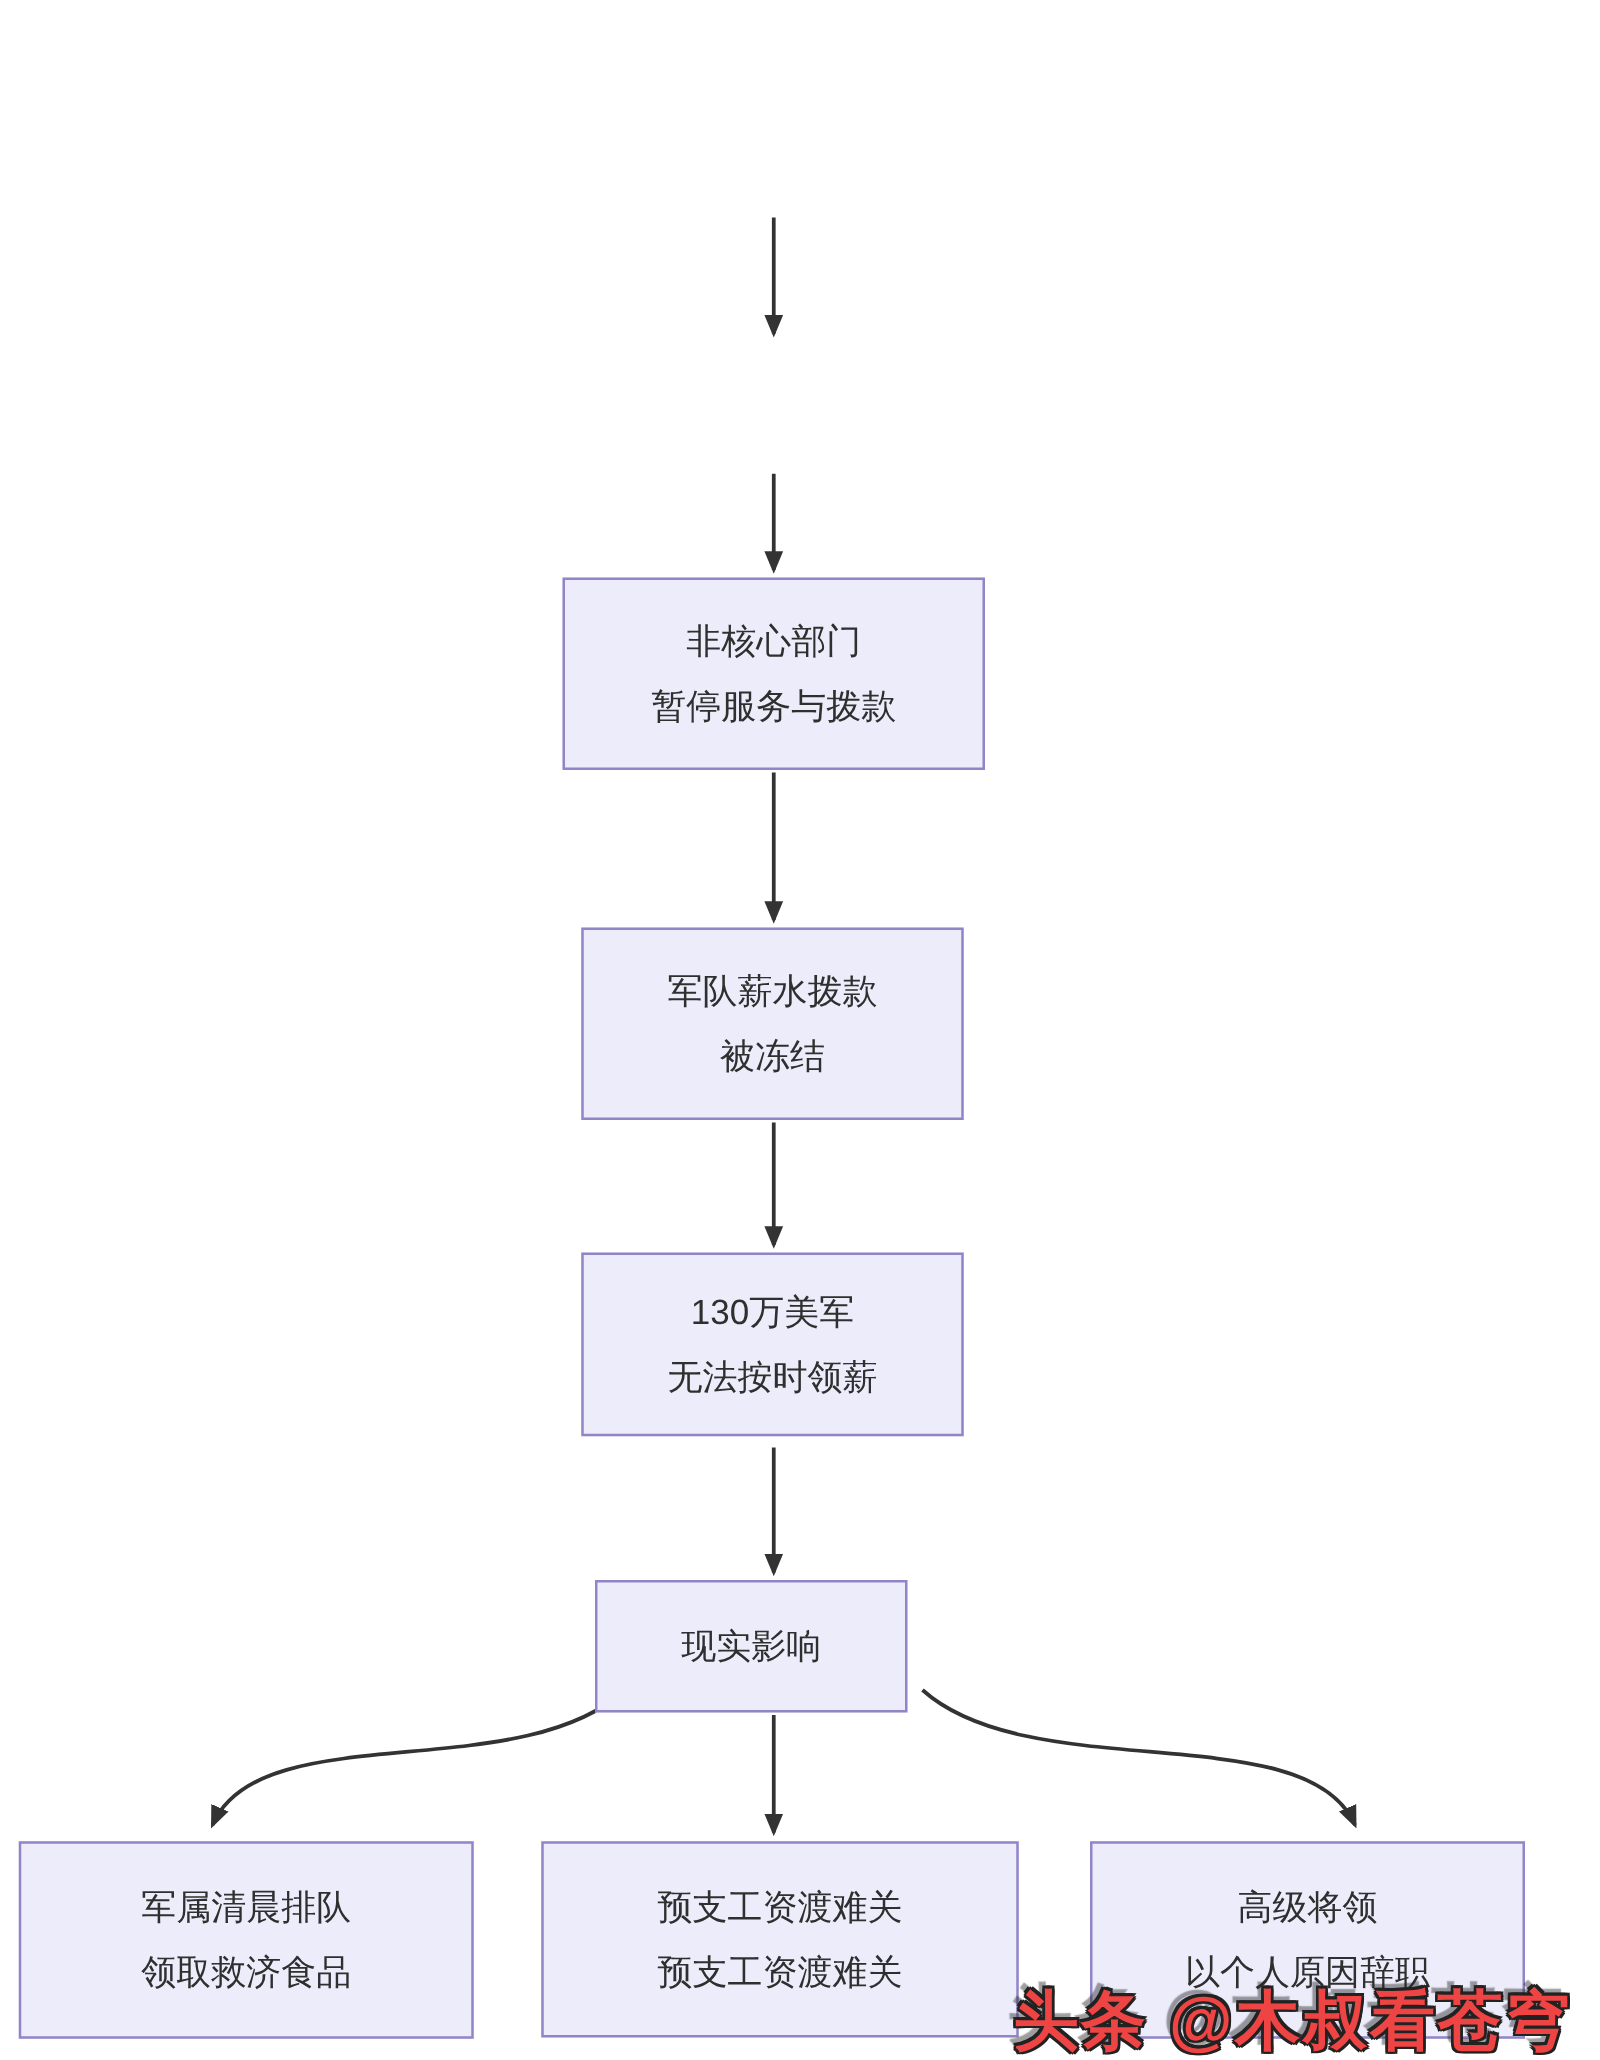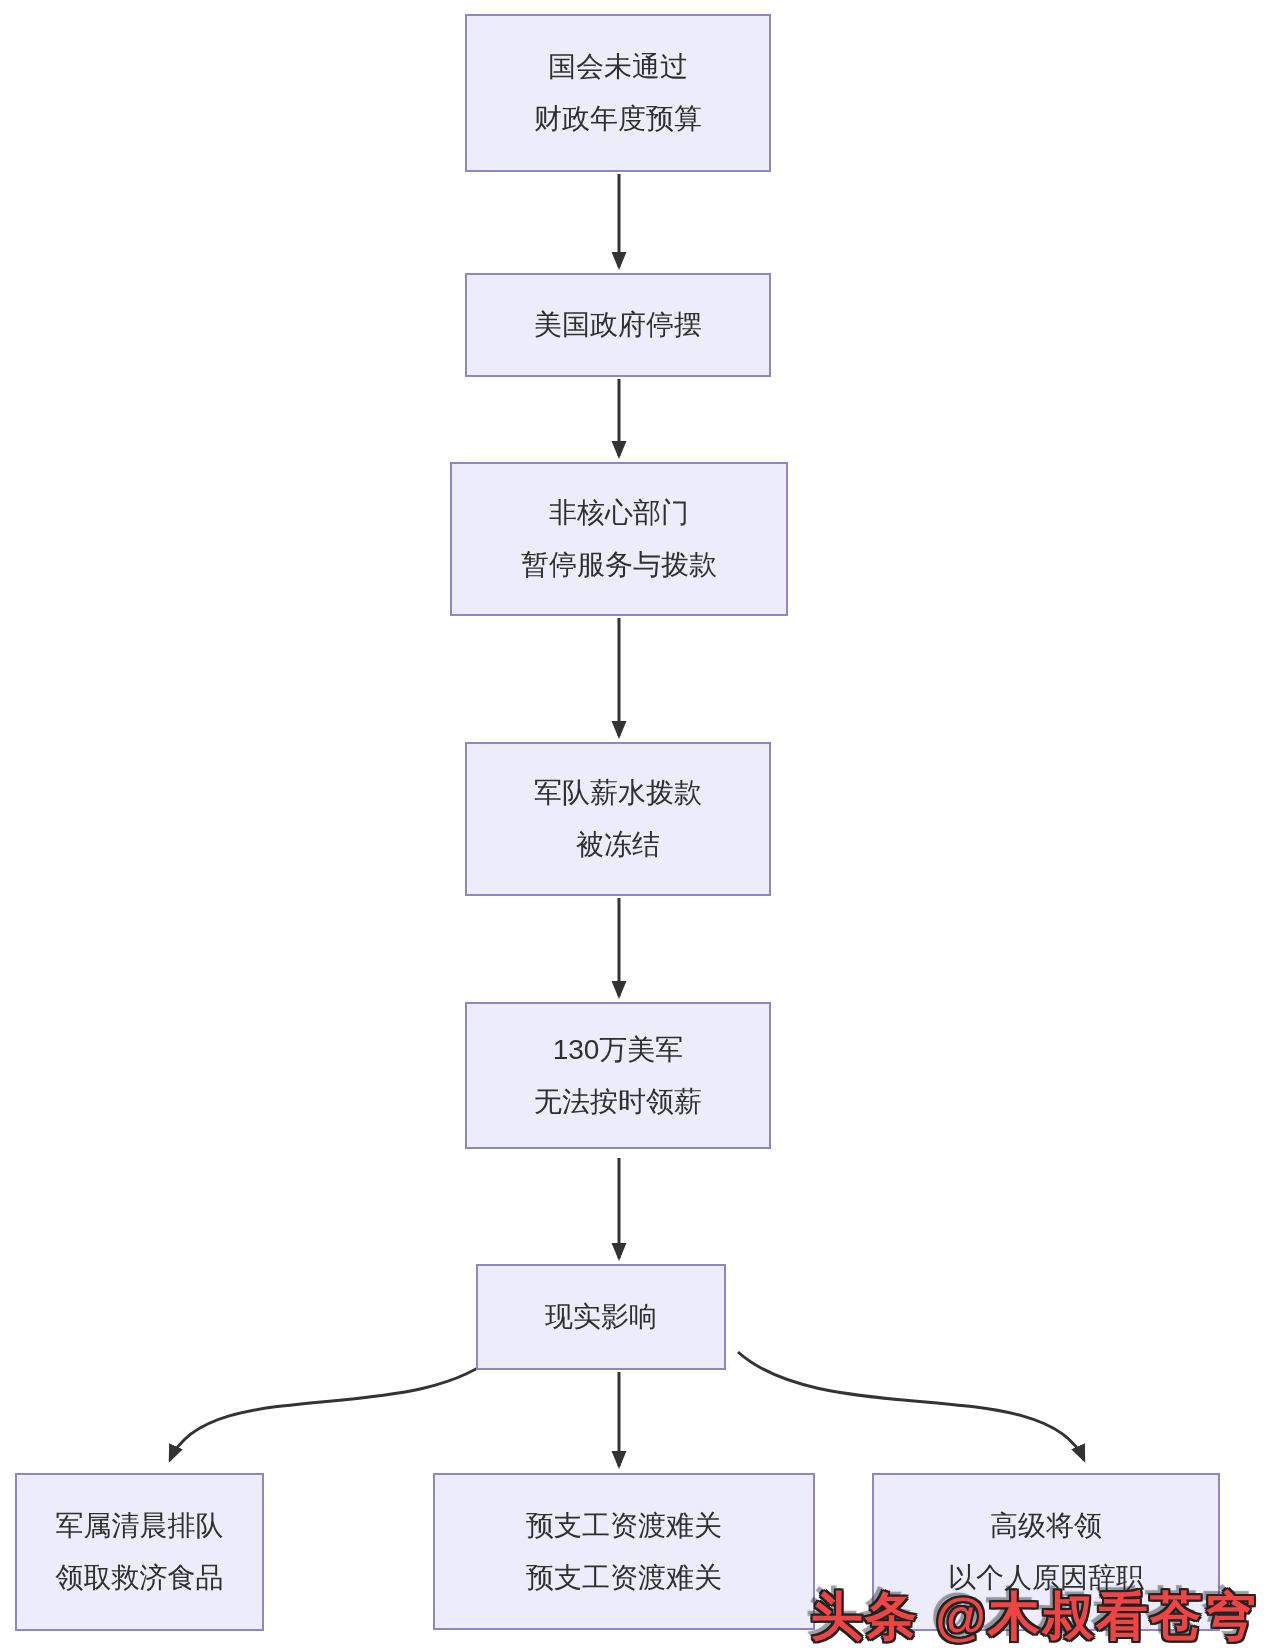--- a/index.html
+++ b/index.html
@@ -40,21 +40,21 @@
   }
   .node span { display: block; white-space: nowrap; }
 
   
   .n-congress { left: 465px; top: 14px;   width: 306px; height: 158px; }
   .n-shutdown { left: 465px; top: 273px;  width: 306px; height: 104px; }
   .n-noncore  { left: 450px; top: 462px;  width: 338px; height: 154px; }
   .n-payroll  { left: 465px; top: 742px;  width: 306px; height: 154px; }
   .n-troops   { left: 465px; top: 1002px; width: 306px; height: 147px; }
   .n-impact   { left: 476px; top: 1264px; width: 250px; height: 106px; }
-  .n-families { left: 15px;  top: 1473px; width: 249px; height: 158px; }
+  .n-families { left: 15px;  top: 1473px; width: 364px; height: 158px; }
   .n-loans    { left: 433px; top: 1473px; width: 382px; height: 157px; }
   .n-generals { left: 872px; top: 1473px; width: 348px; height: 158px; }
 
   .watermark {
     position: absolute;
     right: 22px; top: 1582px;
     font-size: 52px;
     font-weight: 700;
     letter-spacing: 2px;
     color: #ef4444;
@@ -81,28 +81,21 @@
     <path class="edge" d="M619 174 L619 267" marker-end="url(#ah)"></path>
     <path class="edge" d="M619 379 L619 456" marker-end="url(#ah)"></path>
     <path class="edge" d="M619 618 L619 736" marker-end="url(#ah)"></path>
     <path class="edge" d="M619 898 L619 996" marker-end="url(#ah)"></path>
     <path class="edge" d="M619 1158 L619 1258" marker-end="url(#ah)"></path>
     <path class="edge" d="M500 1352 C 415 1430, 208 1372, 170 1460" marker-end="url(#ah)"></path>
     <path class="edge" d="M619 1372 L619 1466" marker-end="url(#ah)"></path>
     <path class="edge" d="M738 1352 C 825 1430, 1046 1372, 1084 1460" marker-end="url(#ah)"></path>
   </svg>
 
-  <div class="node n-congress">
-    <span>国会未通过</span>
-    <span>财政年度预算</span>
-  </div>
 
-  <div class="node n-shutdown">
-    <span>美国政府停摆</span>
-  </div>
 
   <div class="node n-noncore">
     <span>非核心部门</span>
     <span>暂停服务与拨款</span>
   </div>
 
   <div class="node n-payroll">
     <span>军队薪水拨款</span>
     <span>被冻结</span>
   </div>

